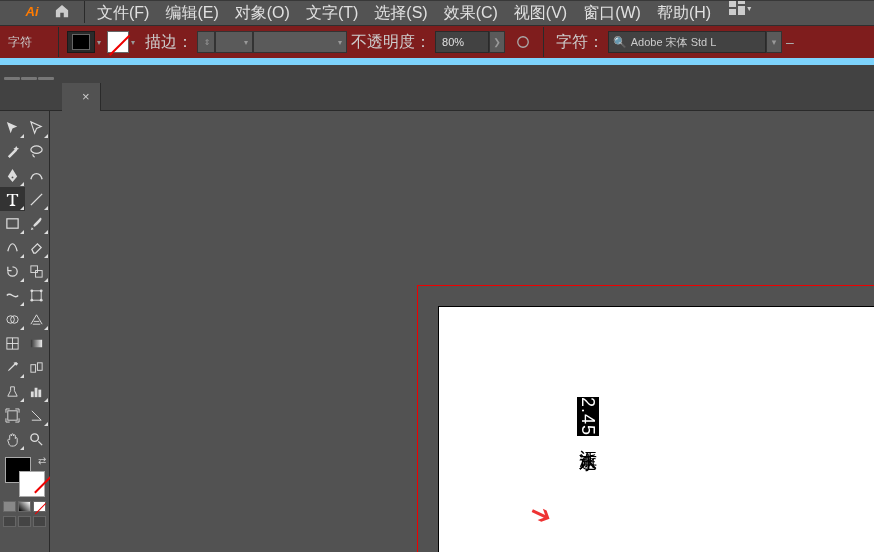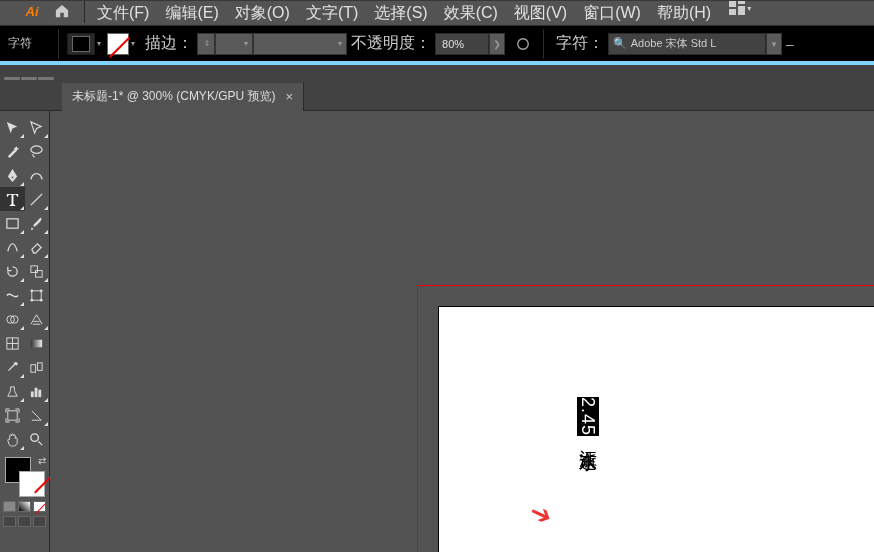--- a/index.html
+++ b/index.html
@@ -6,21 +6,21 @@
 body{width:874px;height:552px;background:#525252;overflow:hidden;position:relative}
 .menubar{height:25px;background:#535353;display:flex;align-items:flex-start;padding-left:20px;border-top:1px solid #383838}
 .ai-logo{width:24px;height:20px;color:#ff7b00;font-weight:bold;font-size:13px;display:flex;align-items:center;justify-content:center;font-style:italic;margin-right:6px}
 .home-icon{width:24px;height:20px;display:flex;align-items:center;justify-content:center;color:#ccc;margin-right:10px}
 .home-icon svg{width:14px;height:14px;fill:#ccc}
 .menu-sep{width:1px;height:22px;background:#2a2a2a;margin-right:4px}
 .menu-item{color:#e0e0e0;font-size:16px;padding:0 8px;height:25px;display:flex;align-items:center;cursor:default}
 .workspace-icon{margin-left:10px;display:flex;align-items:center;gap:2px}
 .workspace-icon svg{width:16px;height:14px;fill:#ccc}
 .ws-arrow{color:#ccc;font-size:8px}
-.optbar{height:40px;background:#000000;display:flex;align-items:center;padding:0 8px;border-top:1px solid #2f2f2f;border-bottom:4px solid #7dd3fc}
+.optbar{height:40px;background:#7f1d1d;display:flex;align-items:center;padding:0 8px;border-top:1px solid #2f2f2f;border-bottom:7px solid #7dd3fc}
 .panel-label{color:#ccc;font-size:12px;margin-right:18px}
 .opt-sep{width:1px;height:30px;background:#2a2a2a;margin:0 8px}
 .color-swatch{width:28px;height:22px;background:#2a2a2a;border:1px solid #1a1a1a;display:flex;align-items:center;justify-content:center;margin-right:2px}
 .color-inner{width:18px;height:16px;background:#000;border:1px solid #666}
 .swatch-arrow{color:#999;font-size:8px;margin-right:6px}
 .no-stroke{width:22px;height:22px;background:#fff;border:1px solid #666;position:relative;margin-right:2px}
 .no-stroke::after{content:"";position:absolute;left:0;top:50%;width:140%;height:2px;background:#e00;transform:rotate(-45deg) translateX(-12%)}
 .opt-label{color:#ccc;font-size:16px;margin:0 4px}
 .dropdown{height:22px;background:#5a5a5a;border:1px solid #333;display:flex;align-items:center;padding:0 4px;color:#ccc;font-size:11px}
 .dd-tiny{width:18px;justify-content:center}
@@ -140,21 +140,20 @@
 <div class="panel-tab-bar">
   <div class="panel-tab-knob">
       <span></span>
       <span></span>
       <span></span>
     </div>
 </div>
 
 <div class="doc-tab-bar">
   <div class="doc-tab">
-    <span>未标题-1* @ 300% (CMYK/GPU 预览)</span>
     <span class="doc-close">×</span>
   </div>
 </div>
 
 <div class="workspace">
   <div class="toolbox">
     <div class="tool-row">
         <div class="tool">
           <svg viewBox="0 0 16 16">
             <path d="M2 2l4 12 2-5 5-2z"></path>

